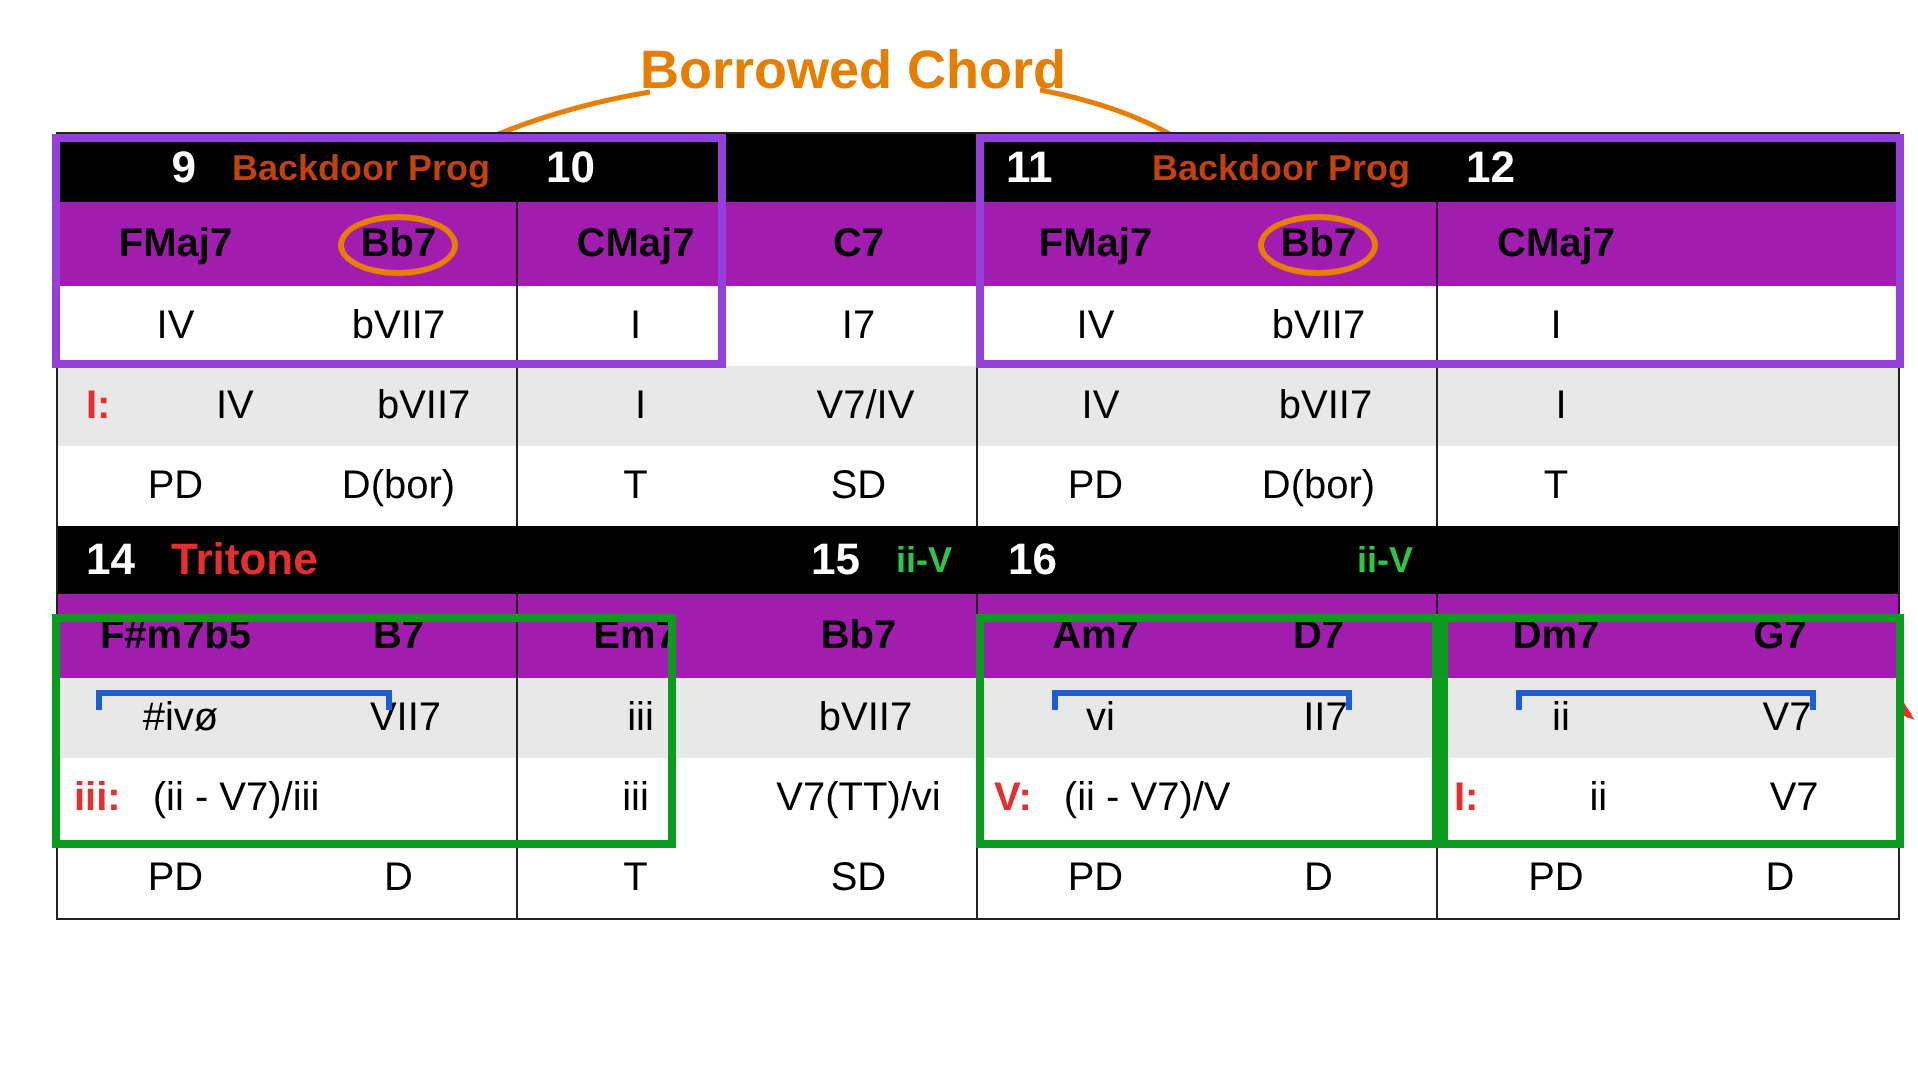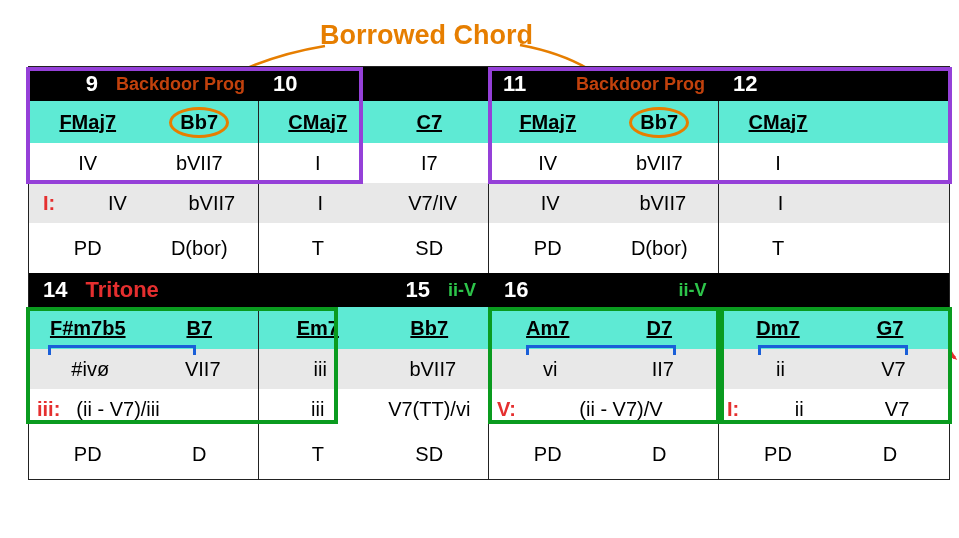--- a/index.html
+++ b/index.html
@@ -55,28 +55,28 @@
   border: none;
   padding: 6px 14px;
   font-size: 22px;
   font-weight: bold;
 }
 .hdr .bar.has-label { justify-content: flex-start; }
 .plabel { font-size: 18px; margin-left: 8px; }
 .plabel.purple { color: #c2410c; }
 .plabel.green { color: #2dc44a; }
 .plabel.red { color: #e52f2f; font-size: 22px; }
-.chord-row { background: #5eead4; font-weight: bold; font-size: 22px; text-decoration: underline; }
+.chord-row { background: #a21caf; font-weight: bold; font-size: 22px; }
 .chord-row .bar { height: 42px; justify-content: space-around; }
 .rn-row { background: #fff; font-size: 21px; }
 .rn-row .bar { height: 40px; justify-content: space-around; }
 .rn2-row { background: #e8e8e8; font-size: 21px; }
 .rn2-row .bar { height: 40px; gap: 18px; padding-left: 14px; }
 .func-row { background: #fff; font-size: 21px; }
-.func-row .bar { height: 50px; justify-content: space-around; }
+.func-row .bar { height: 40px; justify-content: space-around; }
 .keylab { color: #e52f2f; font-weight: bold; margin-right: 6px; }
 .half { flex: 1; text-align: center; }
 .circle {
   display: inline-block;
   border: 3px solid #e67e00;
   border-radius: 50%;
   padding: 1px 8px;
 }
 .box-purple {
   position: absolute;
@@ -282,21 +282,21 @@
     <div class="bar">
           <span class="keylab">iii:</span>
           <span style="flex:2;text-align:left">(ii - V7)/iii</span>
         </div>
     <div class="bar">
           <span class="half">iii</span>
           <span class="half">V7(TT)/vi</span>
         </div>
     <div class="bar">
           <span class="keylab">V:</span>
-          <span style="flex:2;text-align:center">(ii - V7)/V</span>
+          <span style="flex:2;text-align:left">(ii - V7)/V</span>
         </div>
     <div class="bar">
           <span class="keylab">I:</span>
           <span class="half">ii</span>
           <span class="half">V7</span>
         </div>
   </div>
 
   <div class="row func-row">
     <div class="bar">

